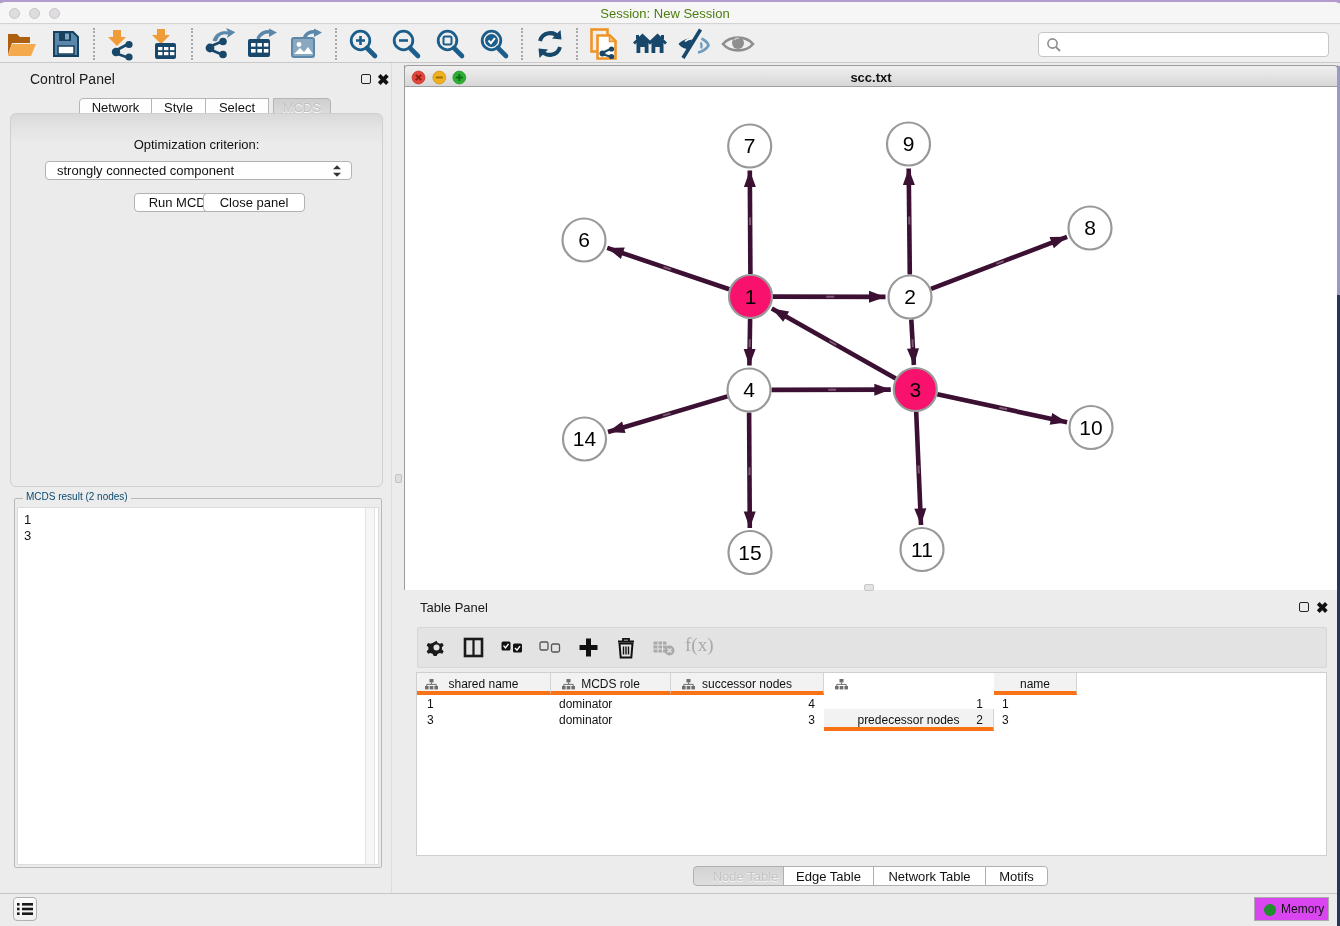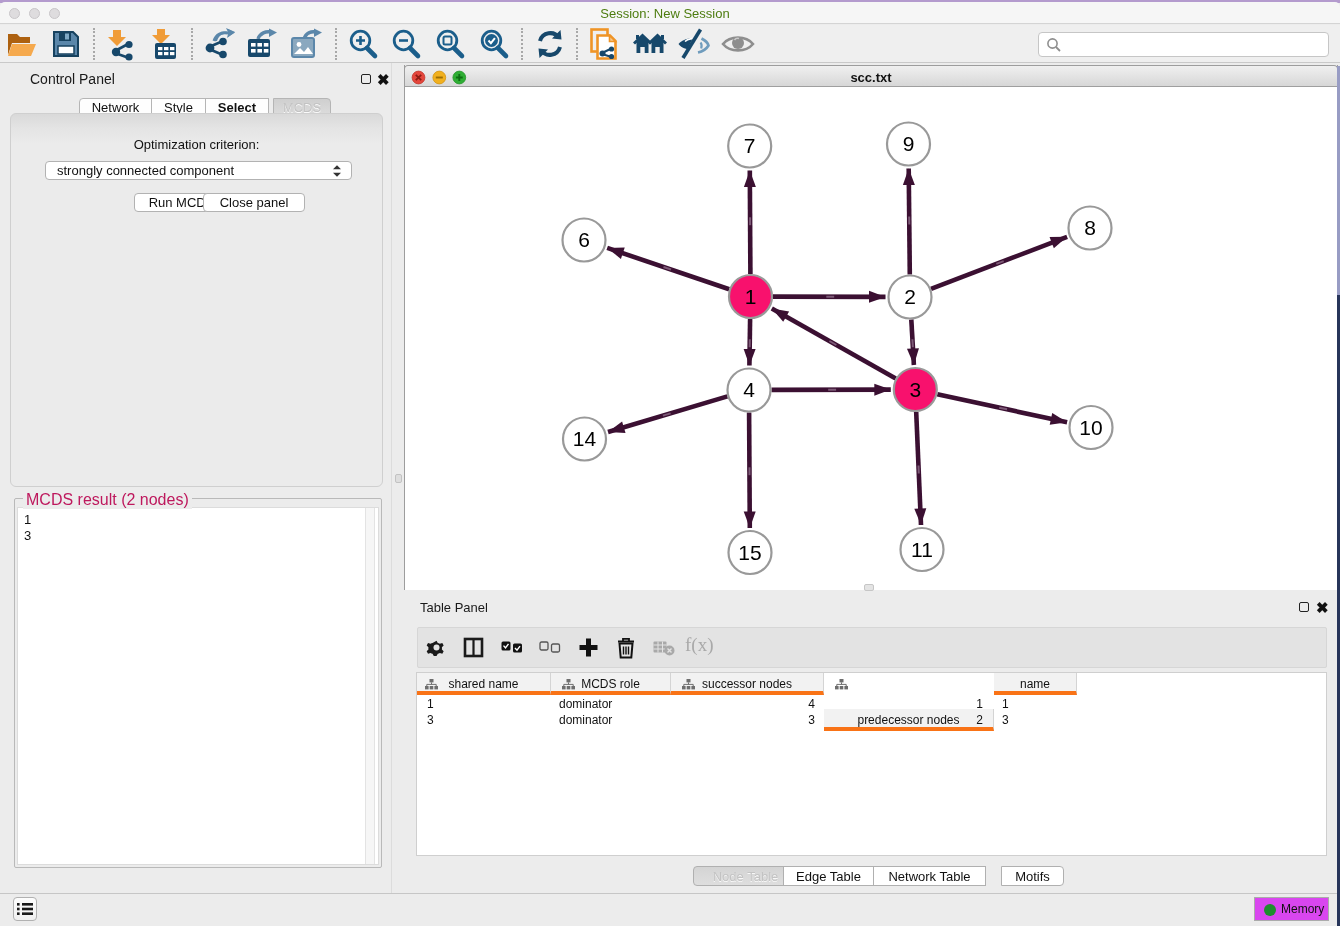--- a/index.html
+++ b/index.html
@@ -23,40 +23,40 @@
 #cp-title { left:30px; top:71px; font-size:14px; color:#1a1a1a; }
 .wsq { position:absolute; width:10px; height:10px; border:1.6px solid #222; border-radius:2px; background:transparent; }
 .wx { position:absolute; font-size:15px; font-weight:bold; color:#111; }
 .tab { position:absolute; top:98px; height:19px; background:#fefefe; border:1px solid #b5b5b5; font-size:13px; color:#111; text-align:center; line-height:18px; }
 #tab-mcds { background:linear-gradient(#cfcfcf,#dddddd); color:#c3c3c3; text-shadow:0 1px 0 #fbfbfb; border-radius:0 4px 4px 0;margin-left:9px; }
 #cp-content { left:10px; top:113px; width:373px; height:374px; background:linear-gradient(#d9d9d9 0px, #e4e4e4 14px, #ebebeb 30px); border:1px solid #cfcfcf; border-radius:6px; }
 #opt-label { left:10px; top:137px; width:373px; text-align:center; font-size:13px; color:#111; }
 #dropdown { left:45px; top:161px; width:307px; height:19px; background:#fff; border:1px solid #b2b2b2; border-radius:4px; font-size:13px; color:#111; line-height:17px; padding-left:11px; }
 .btn { position:absolute; top:193px; height:19px; background:#fff; border:1px solid #b2b2b2; border-radius:4px; font-size:13px; color:#111; text-align:center; line-height:17px; }
 #fieldset { left:14px; top:498px; width:368px; height:370px; border:1px solid #b9b9b9; border-radius:2px; background:#ececec; }
-#fs-legend { left:23px; top:491px; font-size:16px; color:#be185d; background:#ececec; padding:0 3px; }
+#fs-legend { left:23px; top:491px; font-size:10px; color:#0c4a6e; background:#ececec; padding:0 3px; }
 #fs-white { left:17px; top:507px; width:362px; height:358px; background:#fff; border:1px solid #dcdcdc; }
 #fs-scroll { left:365px; top:508px; width:10px; height:356px; background:#f6f6f6; border-left:1px solid #e3e3e3; border-right:1px solid #e3e3e3; }
 #fs-text { left:24px; top:512px; font-size:13px; color:#111; line-height:16px; }
 
 
 #cwin { left:404px; top:65px; width:934px; height:525px; background:#fff; border-left:1px solid #9d9d9d; border-right:1px solid #9d9d9d; }
 #ctitle { left:404px; top:65px; width:934px; height:22px; background:linear-gradient(#f0f0f0,#d7d7d7); border:1px solid #9d9d9d; border-bottom:1px solid #9f9f9f; border-radius:4px 4px 0 0; }
 #ctext { left:404px; top:70px; width:934px; text-align:center; font-size:13px; font-weight:bold; color:#111; }
 
 
 #tp { left:404px; top:595px; width:934px; height:298px; background:#ececec; }
 #tp-title { left:420px; top:600px; font-size:13px; color:#1a1a1a; }
 #tp-toolbar { left:417px; top:627px; width:910px; height:41px; background:#e3e3e3; border:1px solid #d6d6d6; border-radius:2px; }
 #tbl { left:416px; top:672px; width:911px; height:184px; background:#fff; border:1px solid #cfcfcf; }
 .th { position:absolute; top:673px; height:22px; background:#f2f2f2; border-right:1px solid #d4d4d4; border-bottom:4px solid #f97316; font-size:12px; color:#111; text-align:center; line-height:22px; }
 .td { position:absolute; height:17px; font-size:12px; color:#111; line-height:17px; }
 .btab { position:absolute; top:866px; height:20px; background:#fff; border:1px solid #b0b0b0; font-size:13px; color:#111; text-align:center; line-height:19px; }
 #btab-node { background:linear-gradient(#d4d4d4,#dedede); color:#c3c3c3; text-shadow:0 1px 0 #f8f8f8; border-radius:4px 0 0 4px; }
-#btab-motifs { border-radius:0 4px 4px 0;margin-left:16px; }
+#btab-motifs { border-radius:0 4px 4px 0; }
 
 
 #statusbar { left:0; top:893px; width:1340px; height:33px; background:#ececec; border-top:1px solid #c6c6c6; }
 #sb-btn { left:13px; top:897px; width:24px; height:24px; background:linear-gradient(#fdfdfd,#f0f0f0); border:1px solid #b1b1b1; border-radius:4px; }
 #mem-btn { left:1254px; top:897px; width:75px; height:24px; background:#d946ef; border:1px solid #ababab; font-size:12px; color:#111; }
 #mem-btn .dot { position:absolute; left:9px; top:5.5px; width:12px; height:12px; border-radius:50%; background:#1e8e2e; }
 #mem-btn .lbl { position:absolute; left:26px; top:4px; }
 
 
 #redge1 { left:1337px; top:66px; width:3px; height:229px; background:#989cc4; }
@@ -211,21 +211,21 @@
       <circle cx="6.5" cy="6.5" r="4.6" fill="none" stroke="#8e8e8e" stroke-width="1.6"></circle>
       <path d="M10 10 L14 14" stroke="#8e8e8e" stroke-width="1.8"></path>
     </svg>
   </div>
 
 <div class="abs" id="cp-title">Control Panel</div>
 <div class="wsq" style="left:361px; top:74px;"></div>
 <div class="wx" style="left:377px; top:71px;">✖</div>
 <div class="tab" style="left:79px; width:73px; border-radius:4px 0 0 4px;">Network</div>
 <div class="tab" style="left:151px; width:55px;">Style</div>
-<div class="tab" style="left:205px; width:64px;font-weight:bold;">Select</div>
+<div class="tab" style="left:205px; width:64px;">Select</div>
 <div class="tab" id="tab-mcds" style="left:264px; width:58px;">MCDS</div>
 <div class="abs" id="cp-content"></div>
 <div class="abs" id="opt-label">Optimization criterion:</div>
 <div class="abs" id="dropdown">strongly connected component<svg width="12" height="14" style="position:absolute;right:8px;top:2px;" viewBox="0 0 12 14">
       <path d="M2 5.2 L6 1.2 L10 5.2 Z M2 8.8 L6 12.8 L10 8.8 Z" fill="#333"></path>
     </svg></div>
 <div class="btn" style="left:94px; width:95px;margin-left:40px;">Run MCDS</div>
 <div class="btn" style="left:203px; width:102px;">Close panel</div>
 <div class="abs" id="fieldset"></div>
 <div class="abs" id="fs-white"></div>

